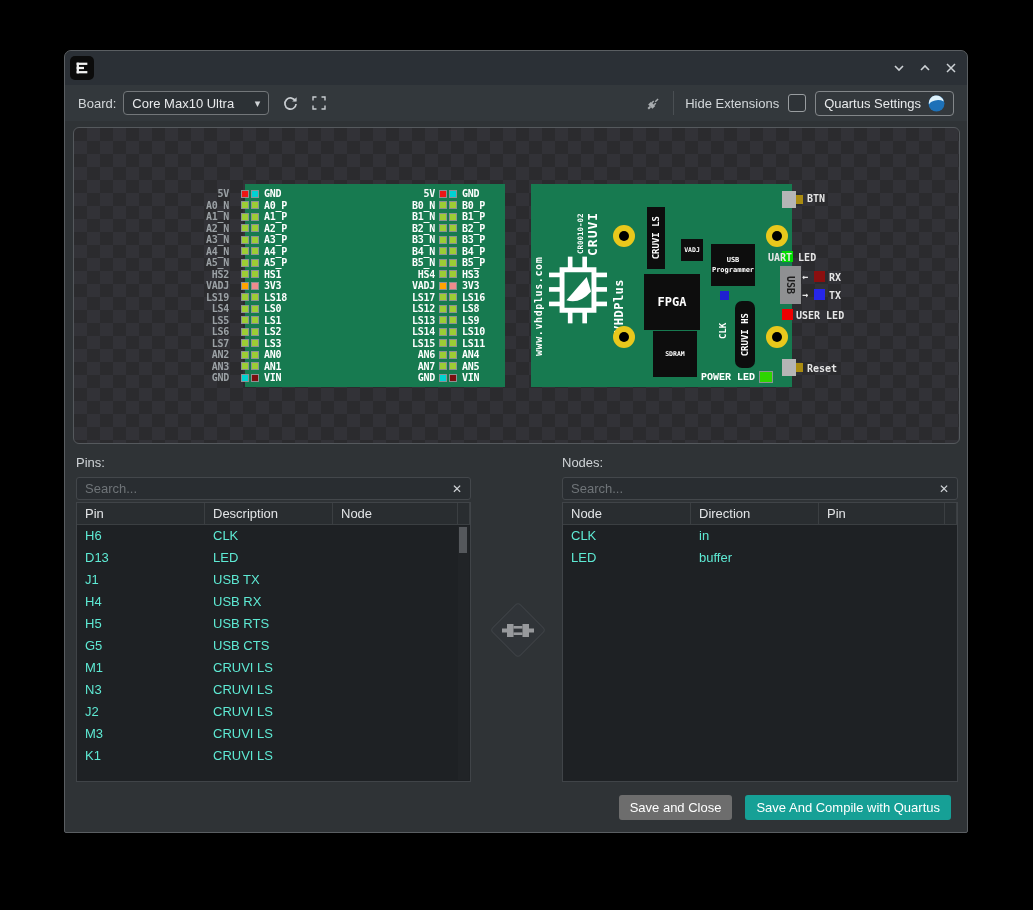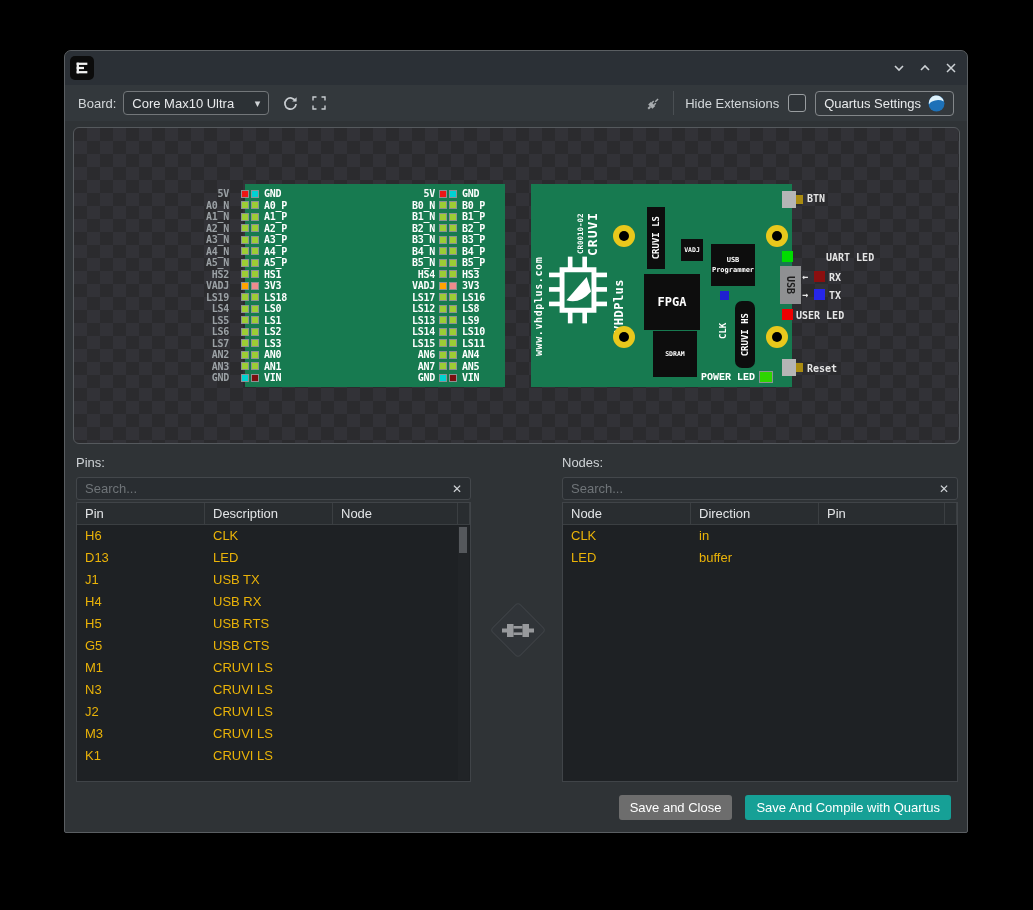--- a/index.html
+++ b/index.html
@@ -93,21 +93,21 @@
             border-radius:3px; display:flex; align-items:center; padding:0 8px; }
   .search input { flex:1; background:transparent; border:0; outline:none; color:#d4d8da; font-size:13px;
                   font-family:"Liberation Sans",sans-serif; }
   .search input::placeholder { color:#6f7478; }
   .search .clear { color:#cfd3d6; font-size:12px; cursor:pointer; margin-left:6px; }
 
   .table { position:absolute; height:280px; background:#1e2124; border:1px solid #404448; overflow:hidden; }
   .thead { display:flex; height:22px; background:#292d30; border-bottom:1px solid #3b3f42; }
   .thead .tcell { border-right:1px solid #3b3f42; color:#e3e5e7; }
   .trow { display:flex; height:22px; }
-  .tcell { flex:none; padding:3px 0 0 8px; font-size:13px; color:#eab308; overflow:hidden; white-space:nowrap; }
+  .tcell { flex:none; padding:3px 0 0 8px; font-size:13px; color:#5eead4; overflow:hidden; white-space:nowrap; }
   .c0 { width:128px; } .c1 { width:128px; } .c2 { flex:1; } .csb { width:12px; padding:0; flex:none; }
   .sbtrack { position:absolute; right:1px; top:23px; bottom:1px; width:11px; background:#212427; }
   .sbthumb { position:absolute; right:2px; top:1px; width:8px; height:26px; background:#55585c; }
 
   .pins-label  { left:11px;  top:404px; }  .nodes-label { left:497px; top:404px; }
   .pins-search { left:11px;  top:426px; width:395px; } .nodes-search { left:497px; top:426px; width:396px; }
   .pins-table  { left:11px;  top:451px; width:395px; } .nodes-table  { left:497px; top:451px; width:396px; }
 
   
   .diamond-wrap { position:absolute; left:424px; top:550px; width:58px; height:58px;
@@ -461,21 +461,21 @@
 
       <div class="mono m-powertxt">POWER LED</div>
       <div class="m-powerled" style="background: rgb(46, 213, 0);"></div>
     </div>
 
     <div class="pushbtn" style="left:708px; top:63px;"></div>
     <div class="olive" style="left:722px; top:67px;"></div>
     <div class="ann" style="left:733px; top:65px;">BTN</div>
 
     <div class="ledsq" style="left: 708px; top: 123px; background: rgb(0, 220, 0);"></div>
-    <div class="ann" style="left:752px; top:124px;">UART LED</div>
+    <div class="ann" style="left:694px; top:124px;">UART LED</div>
 
     <div class="usbbox">
         <span>USB</span>
       </div>
     <div class="ann" style="left:728px; top:143px;">←</div>
     <div class="ledsq" style="left: 740px; top: 143px; background: rgb(139, 15, 15);"></div>
     <div class="ann" style="left:755px; top:144px;">RX</div>
     <div class="ann" style="left:728px; top:161px;">→</div>
     <div class="ledsq" style="left: 740px; top: 161px; background: rgb(38, 38, 232);"></div>
     <div class="ann" style="left:755px; top:162px;">TX</div>

